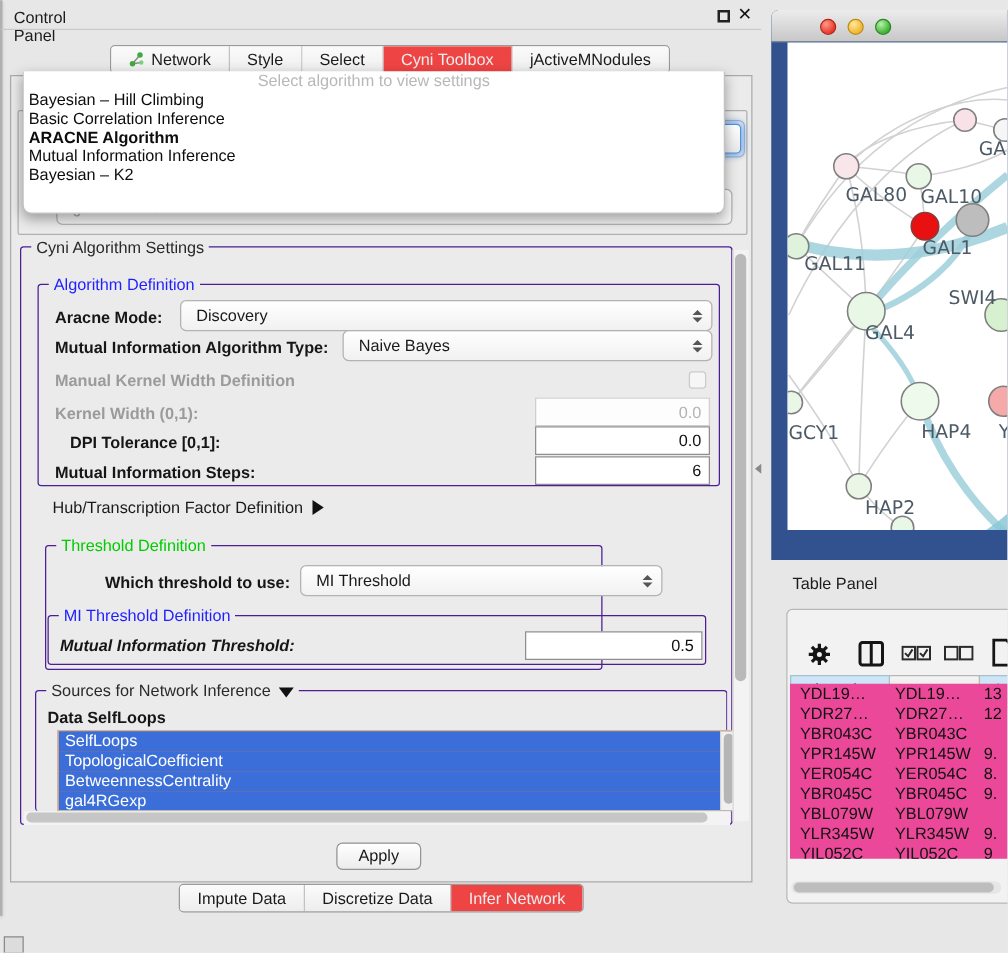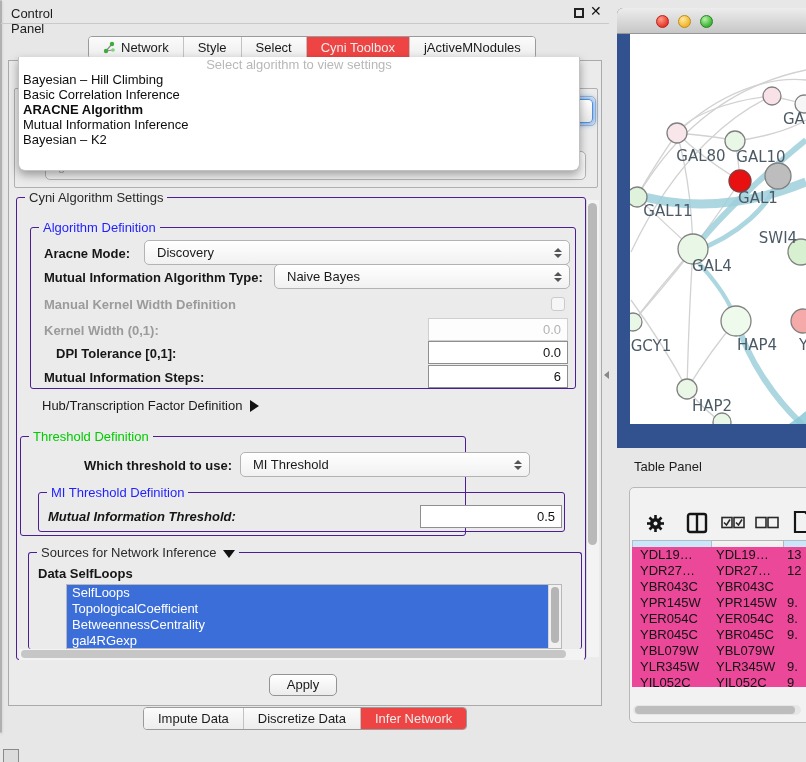--- a/index.html
+++ b/index.html
@@ -65,21 +65,21 @@
   #algo-popup .item.selected { font-weight:bold; }
 
   
   .group { position:absolute; border:1px solid #4c1d95; border-radius:3px; }
   .gtitle { position:absolute; top:-8px; left:8px; background:#ebebeb; padding:0 4px; font-size:13px; color:#2a2a2a; white-space:nowrap; }
   .gtitle.blue { color:#1f1fff; }
   .gtitle.green { color:#00cc00; }
 
   #grp-settings { left:16px; top:197px; width:570px; height:463px; }
   #grp-algdef   { left:30px; top:227px; width:546px; height:162px; }
-  #grp-threshold{ left:20px; top:436px; width:446px; height:100px; }
+  #grp-threshold{ left:36px; top:436px; width:446px; height:100px; }
   #grp-mithresh { left:38px; top:492px; width:527px; height:40px; }
   #grp-sources  { left:28px; top:552px; width:554px; height:97px; border-bottom:none; }
 
   .lbl { position:absolute; font-size:13px; font-weight:bold; color:#161616; white-space:nowrap; }
   .lbl.disabled { color:#9b9b9b; }
   .field { position:absolute; background:#fff; border:1px solid #8f8f8f; font-size:13px; color:#111;
            text-align:right; padding:0 6px; line-height:21px; }
   .field.disabled { border-color:#cfcfcf; color:#b3b3b3; background:#fdfdfd; }
 
   #combo-aracne { left:144px; top:240px; width:426px; height:25px; }
@@ -90,21 +90,21 @@
   #fld-steps  { left:428px; top:365px; width:140px; height:23px; }
 
   #hub-row { left:42px; top:398px; font-size:13px; font-weight:normal; color:#1a1a1a; display:flex; align-items:center; gap:8px; }
   .tri-right { width:0; height:0; border-top:6px solid transparent; border-bottom:6px solid transparent; border-left:9px solid #111; }
   .tri-down  { width:0; height:0; border-left:6px solid transparent; border-right:6px solid transparent; border-top:8px solid #111; display:inline-block; margin-left:6px; vertical-align:middle; }
 
   #combo-threshold { left:240px; top:452px; width:290px; height:25px; }
   #fld-mithresh { left:420px; top:505px; width:142px; height:23px; }
 
   #lbl-dataattr { left:38px; top:566px; }
-  #attr-list { left:46px; top:584px; width:496px; height:65px; background:#f97316; border:1px solid #b8b8b8; overflow:hidden;margin-left:20px; }
+  #attr-list { left:46px; top:584px; width:544px; height:65px; background:#f97316; border:1px solid #b8b8b8; overflow:hidden; }
   .attr-item { height:16px; line-height:16px; padding-left:5px; font-size:13px; background:#3b6ed8; color:#fff; margin-right:13px; }
   #attr-scroll { position:absolute; right:0; top:0; width:13px; height:100%; background:#f0f0f0; border-left:1px solid #d5d5d5; }
   #attr-thumb { position:absolute; left:2px; top:2px; width:8px; height:56px; background:#b5b5b5; border-radius:4px; }
 
   
   #vscroll { left:586px; top:200px; width:13px; height:457px; background:#f3f3f3; border-left:1px solid #d8d8d8; }
   #vthumb  { left:588px; top:203px; width:9px; height:342px; background:#b9b9b9; border-radius:5px; }
   #hscroll { left:19px; top:649px; width:565px; height:11px; background:#f3f3f3; }
   #hthumb  { left:21px; top:650px; width:545px; height:8px; background:#c6c6c6; border-radius:4px; }
 

